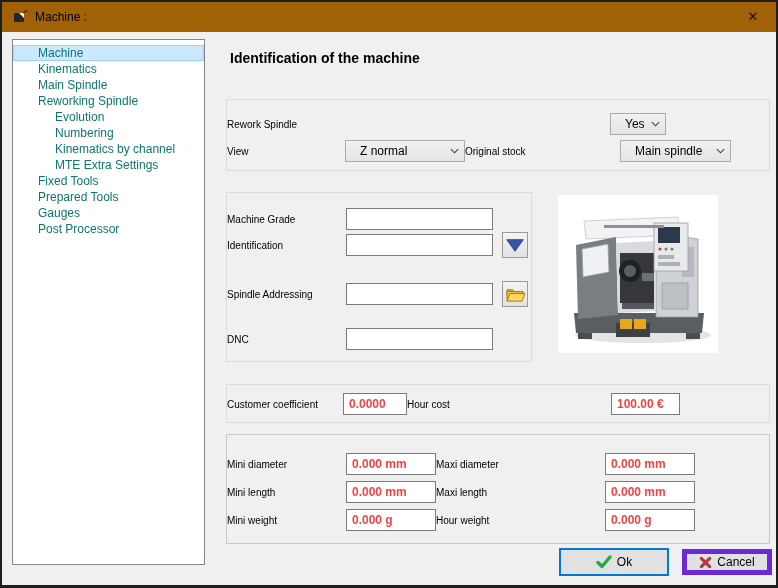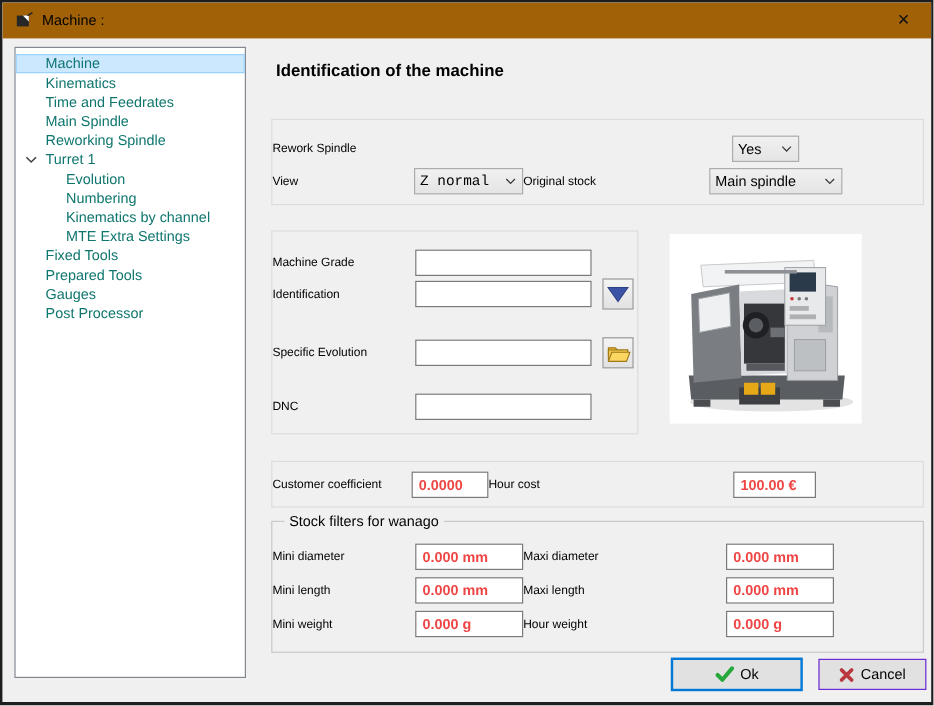--- a/index.html
+++ b/index.html
@@ -32,33 +32,33 @@
   .g3 { left:224px; top:382px; width:544px; height:39px;padding-left:36px; }
   .g4 { left:224px; top:432px; width:544px; height:110px; border-color:#c9c9c9; }
   .g4 .legend { position:absolute; left:10px; top:-8px; background:#f0f0f0; padding:0 4px; font-size:12px; color:#000; }
 
   .frow { position:absolute; height:22px; display:flex; align-items:center; }
   .lbl { display:inline-block; padding-right:5px; font-size:10px; color:#000; white-space:nowrap; }
   .txt { height:22px; border:1px solid #7a7a7a; background:#fff; font-family:"Liberation Sans",sans-serif;
          font-size:12px; padding:0 5px; color:#ef4444;font-weight:bold; }
   .combo { display:flex; align-items:center; justify-content:space-between; height:22px;
            background:linear-gradient(#f1f1f1,#e4e4e4); border:1px solid #acacac;
-           padding:0 5px 0 4px; font-size:12px; color:#000; cursor:default; }
+           padding:0 5px 0 14px; font-size:12px; color:#000; cursor:default; }
   .combo svg { flex:none; margin-left:6px; }
 
   .icon-btn { position:absolute; width:26px; height:26px; background:linear-gradient(#f4f4f4,#e2e2e2);
               border:1px solid #9a9a9a; display:flex; align-items:center; justify-content:center; cursor:pointer; }
 
   .machine-photo { position:absolute; left:556px; top:193px; width:160px; height:158px; background:#fff; }
 
   
   .btn { position:absolute; display:flex; align-items:center; justify-content:center; gap:5px;
          background:#e1e1e1; font-size:12px; color:#000; cursor:pointer; }
   .btn-ok { left:557px; top:546px; width:110px; height:28px; border:2px solid #0078d7; }
-  .btn-cancel { left:680px; top:547px; width:90px; height:26px; border:1px solid #6d28d9; }
+  .btn-cancel { left:680px; top:547px; width:90px; height:26px; border:5px solid #6d28d9; }
 </style>
 </head>
 <body>
 
 <div class="dialog">
 
   <div class="titlebar">
     <svg class="appicon" viewBox="0 0 16 16">
       <rect x="2" y="4" width="10" height="9" fill="#262626"></rect>
       <polygon points="12,4 7,4 12,9" fill="#ffffff"></polygon>
@@ -69,34 +69,25 @@
   </div>
 
   <div class="tree">
     <div class="tree-item selected">
         <span class="t-label">Machine</span>
       </div>
     <div class="tree-item">
         <span class="t-label">Kinematics</span>
       </div>
     <div class="tree-item">
-        <span class="t-label">Time and Feedrates</span>
-      </div>
-    <div class="tree-item">
         <span class="t-label">Main Spindle</span>
       </div>
     <div class="tree-item">
         <span class="t-label">Reworking Spindle</span>
       </div>
-    <div class="tree-item">
-      <svg class="chev" width="10" height="6" viewBox="0 0 10 6">
-          <polyline points="1,1 5,5 9,1" fill="none" stroke="#404040" stroke-width="1.3"></polyline>
-        </svg>
-      <span class="t-label">Turret 1</span>
-    </div>
     <div class="tree-item lvl1">
         <span class="t-label">Evolution</span>
       </div>
     <div class="tree-item lvl1">
         <span class="t-label">Numbering</span>
       </div>
     <div class="tree-item lvl1">
         <span class="t-label">Kinematics by channel</span>
       </div>
     <div class="tree-item lvl1">
@@ -123,21 +114,21 @@
       <span class="lbl" style="width:383px;">Rework Spindle</span>
       <div class="combo" style="width:56px;">
         <span>Yes</span>
         <svg width="9" height="6" viewBox="0 0 10 6">
             <polyline points="1,1 5,5 9,1" fill="none" stroke="#3c3c3c" stroke-width="1.2"></polyline>
           </svg>
       </div>
     </div>
     <div class="frow" style="left:0; top:40px; width:540px;">
       <span class="lbl" style="width:118px;">View</span>
-      <div class="combo" style="width:91px;font-family:Liberation Mono, monospace;">
+      <div class="combo" style="width:120px;">
         <span>Z normal</span>
         <svg width="9" height="6" viewBox="0 0 10 6">
             <polyline points="1,1 5,5 9,1" fill="none" stroke="#3c3c3c" stroke-width="1.2"></polyline>
           </svg>
       </div>
       <span class="lbl" style="width:155px;">Original stock</span>
       <div class="combo" style="width:111px;">
         <span>Main spindle</span>
         <svg width="9" height="6" viewBox="0 0 10 6">
             <polyline points="1,1 5,5 9,1" fill="none" stroke="#3c3c3c" stroke-width="1.2"></polyline>
@@ -154,21 +145,21 @@
     <div class="frow" style="left:0; top:41px;">
       <span class="lbl" style="width:119px;">Identification</span>
       <input class="txt" style="width: 147px;" value="">
     </div>
     <div class="icon-btn" style="left:275px; top:39px;">
       <svg width="20" height="15" viewBox="0 0 24 18">
         <polygon points="2,2 22,2 12,16" fill="#3a53a5" stroke="#2c3f85" stroke-width="1"></polygon>
       </svg>
     </div>
     <div class="frow" style="left:0; top:90px;">
-      <span class="lbl" style="width:119px;">Specific Evolution</span>
+      <span class="lbl" style="width:119px;">Spindle Addressing</span>
       <input class="txt" style="width: 147px;" value="">
     </div>
     <div class="icon-btn" style="left:275px; top:88px;">
       <svg width="21" height="17" viewBox="0 0 22 18">
         <path d="M2 4 h6 l2 2 h9 v4 H2 z" fill="#e3ab2e" stroke="#9c7a1a" stroke-width="1"></path>
         <path d="M2 16 V6 h17 v4" fill="#f5c84c" stroke="#9c7a1a" stroke-width="1"></path>
         <polygon points="5,8 21,8 18,16 2,16" fill="#fcd660" stroke="#9c7a1a" stroke-width="1"></polygon>
       </svg>
     </div>
     <div class="frow" style="left:0; top:135px;">
@@ -220,21 +211,20 @@
   <div class="groupbox g3">
     <div class="frow" style="left:0; top:8px; width:540px;">
       <span class="lbl" style="width:116px;">Customer coefficient</span>
       <input class="txt" style="width: 64px;" value="0.0000">
       <span class="lbl" style="width:204px;">Hour cost</span>
       <input class="txt" style="width: 69px;" value="100.00 €">
     </div>
   </div>
 
   <div class="groupbox g4">
-    <span class="legend">Stock filters for wanago</span>
 
     <div class="frow" style="left:0; top:18px; width:540px;">
       <span class="lbl" style="width:119px;">Mini diameter</span>
       <input class="txt" style="width: 90px;" value="0.000 mm">
       <span class="lbl" style="width:169px;">Maxi diameter</span>
       <input class="txt" style="width: 90px;" value="0.000 mm">
     </div>
     <div class="frow" style="left:0; top:46px; width:540px;">
       <span class="lbl" style="width:119px;">Mini length</span>
       <input class="txt" style="width: 90px;" value="0.000 mm">

